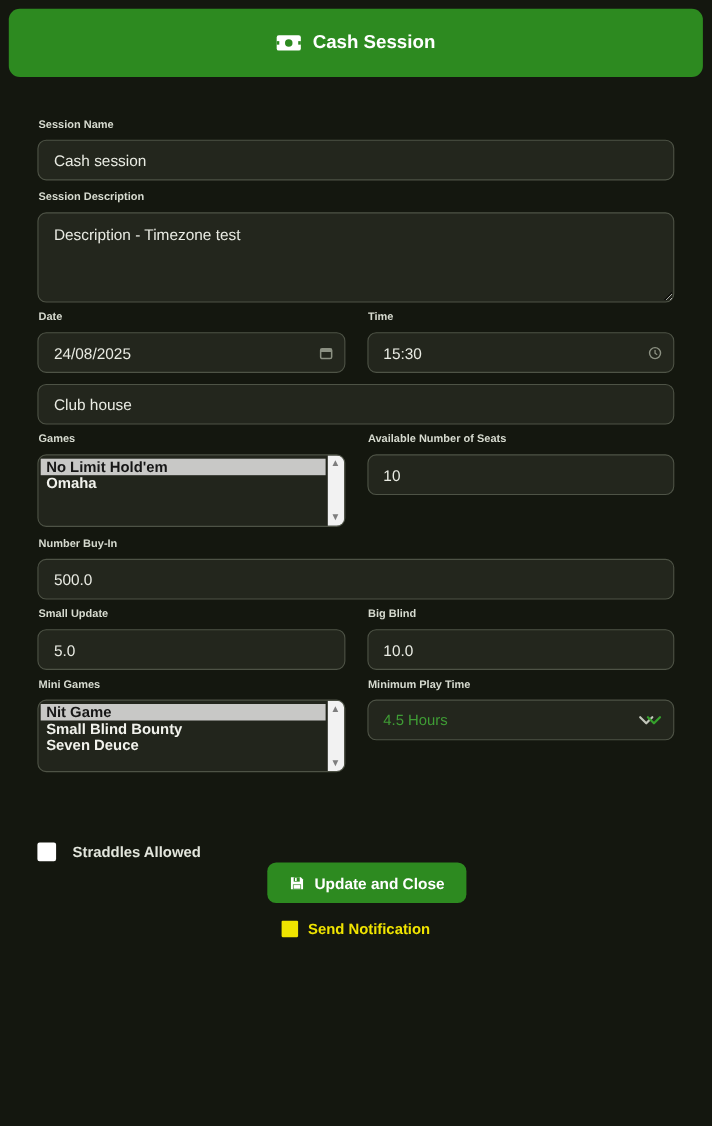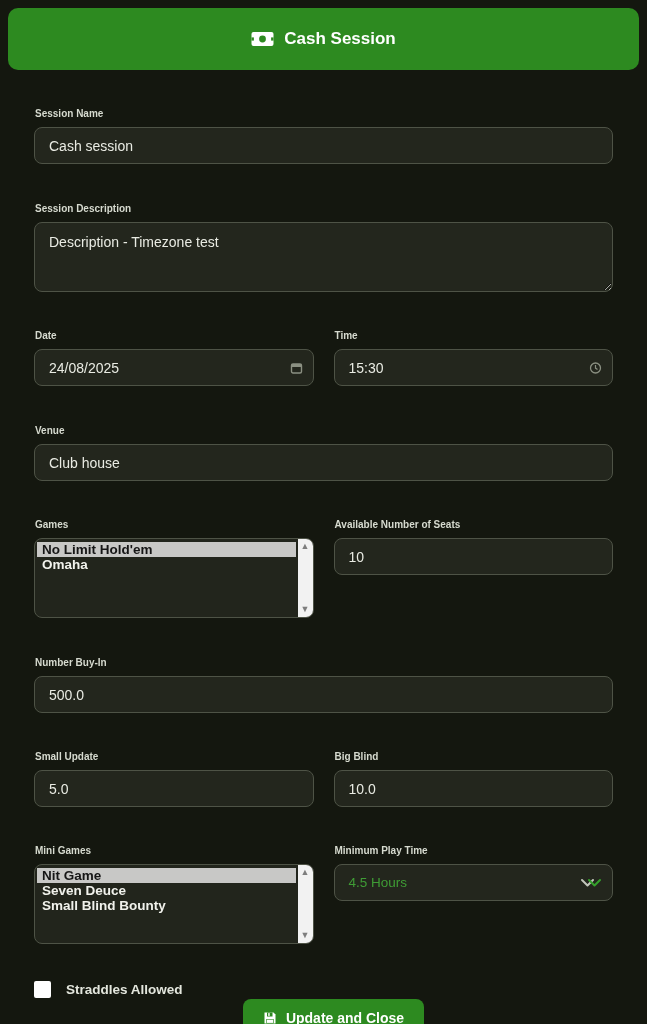--- a/index.html
+++ b/index.html
@@ -14,34 +14,34 @@
     background:#2d8a20;
     border-radius:10px;
     display:flex;align-items:center;justify-content:center;gap:10px;
     color:#ffffff;font-weight:bold;font-size:17px;
   }
   .form{padding:30px 34px 0 34px;}
   .label{
     display:block;color:#d6dacf;font-size:10px;
     margin:0 0 8px 1px;font-weight:bold;
   }
-  .field{margin-top:39px;}
+  .field{margin-top:10px;}
   .field.first{margin-top:0;}
   .text-input{
     display:block;width:100%;box-sizing:border-box;height:37px;
     background:#23261d;border:1px solid #4e5346;border-radius:8px;
     color:#e9ebe3;font-size:14px;padding:0 14px;
     font-family:"Liberation Sans",sans-serif;outline:none;
   }
-  textarea.text-input{height:70px;padding:10px 14px;resize:vertical;line-height:1.3;}
-  .row{display:grid;grid-template-columns:1fr 1fr;gap:20px;margin-top:38px;align-items:start;}
+  textarea.text-input{height:82px;padding:10px 14px;resize:vertical;line-height:1.3;}
+  .row{display:grid;grid-template-columns:1fr 1fr;gap:20px;margin-top:8px;align-items:start;}
   .input-wrap{position:relative;}
   .field-icon{position:absolute;right:11px;top:50%;transform:translateY(-50%);display:flex;}
   .listbox{
-    position:relative;height:80px;box-sizing:border-box;
+    position:relative;height:66px;box-sizing:border-box;
     background:#22251c;border:1px solid #4e5346;border-radius:8px;overflow:hidden;
   }
   .options{position:absolute;top:3px;left:2px;right:17px;}
   .option{
     font-size:13.5px;line-height:15px;color:#f1f2ec;
     padding:0 5px;white-space:nowrap;font-weight:bold;
   }
   .option.selected{background:#c8c8c6;color:#161616;}
   .scrollbar{
     position:absolute;top:0;right:0;bottom:0;width:15px;background:#f2f2f2;
@@ -49,21 +49,21 @@
     padding:3px 0;box-sizing:border-box;
   }
   .scroll-arrow{color:#7e7e7e;font-size:9px;line-height:9px;cursor:pointer;}
   .select{
     height:37px;box-sizing:border-box;background:#23261d;
     border:1px solid #4e5346;border-radius:8px;
     display:flex;align-items:center;justify-content:space-between;
     padding:0 10px 0 14px;cursor:pointer;
   }
   .select-value{color:#3f9c35;font-size:13.5px;}
-  .straddles-row{margin-top:37px;display:flex;align-items:center;gap:15px;}
+  .straddles-row{margin-top:64px;display:flex;align-items:center;gap:15px;}
   .checkbox{width:17px;height:17px;background:#ffffff;border-radius:2px;cursor:pointer;flex:none;}
   .check-label{color:#e3e6dd;font-size:13.5px;font-weight:bold;}
   .button-row{display:flex;justify-content:center;margin-top:1px;}
   .primary-button{
     display:flex;align-items:center;gap:9px;
     background:#2d8a20;color:#ffffff;border:none;border-radius:8px;
     height:37px;padding:0 20px;font-weight:bold;font-size:14px;
     font-family:"Liberation Sans",sans-serif;cursor:pointer;margin-left:20px;
   }
   .notify-row{display:flex;justify-content:center;align-items:center;gap:9px;margin-top:16px;}
@@ -120,21 +120,20 @@
             <svg width="13" height="13" viewBox="0 0 13 13">
               <circle cx="6.5" cy="6.5" r="5" fill="none" stroke="#8b9082" stroke-width="1.3"></circle>
               <path d="M6.5 3.6 v3 l2 1.4" fill="none" stroke="#8b9082" stroke-width="1.2"></path>
             </svg>
           </span>
         </div>
       </div>
     </div>
 
     <div class="field">
-      <span class="label">Venue</span>
       <input class="text-input" type="text" value="Club house" style="">
     </div>
 
     <div class="row">
       <div>
         <span class="label">Games</span>
         <div class="listbox">
           <div class="options">
             <div class="option selected">No Limit Hold'em</div>
             <div class="option">Omaha</div>
@@ -166,22 +165,22 @@
         <input class="text-input" type="text" value="10.0" style="">
       </div>
     </div>
 
     <div class="row">
       <div>
         <span class="label">Mini Games</span>
         <div class="listbox">
           <div class="options">
             <div class="option selected">Nit Game</div>
+            <div class="option">Small Blind Bounty</div>
             <div class="option">Seven Deuce</div>
-            <div class="option">Small Blind Bounty</div>
           </div>
           <div class="scrollbar">
             <span class="scroll-arrow">▲</span>
             <span class="scroll-arrow">▼</span>
           </div>
         </div>
       </div>
       <div>
         <span class="label">Minimum Play Time</span>
         <div class="select">

